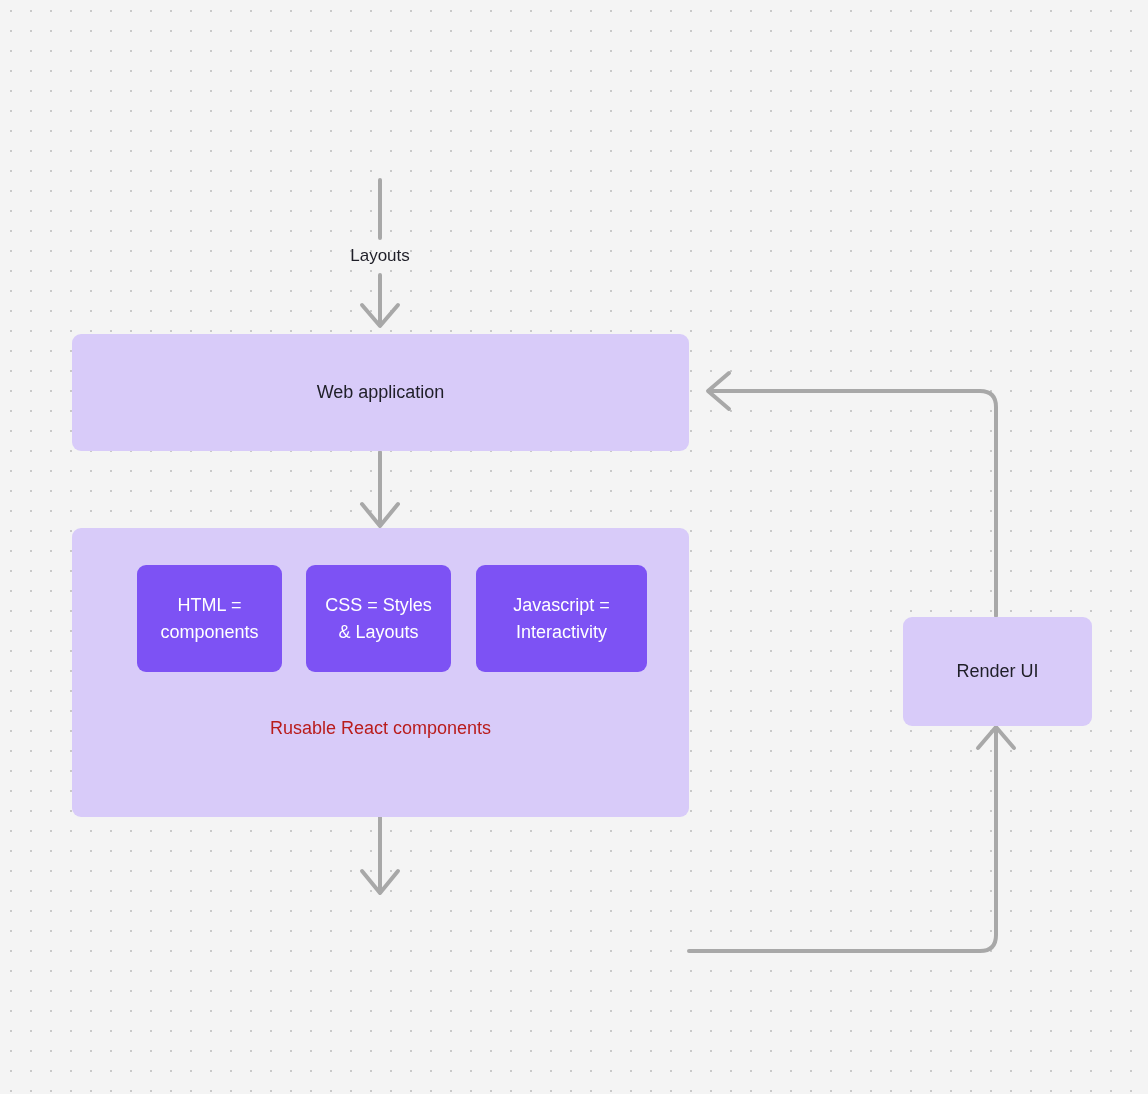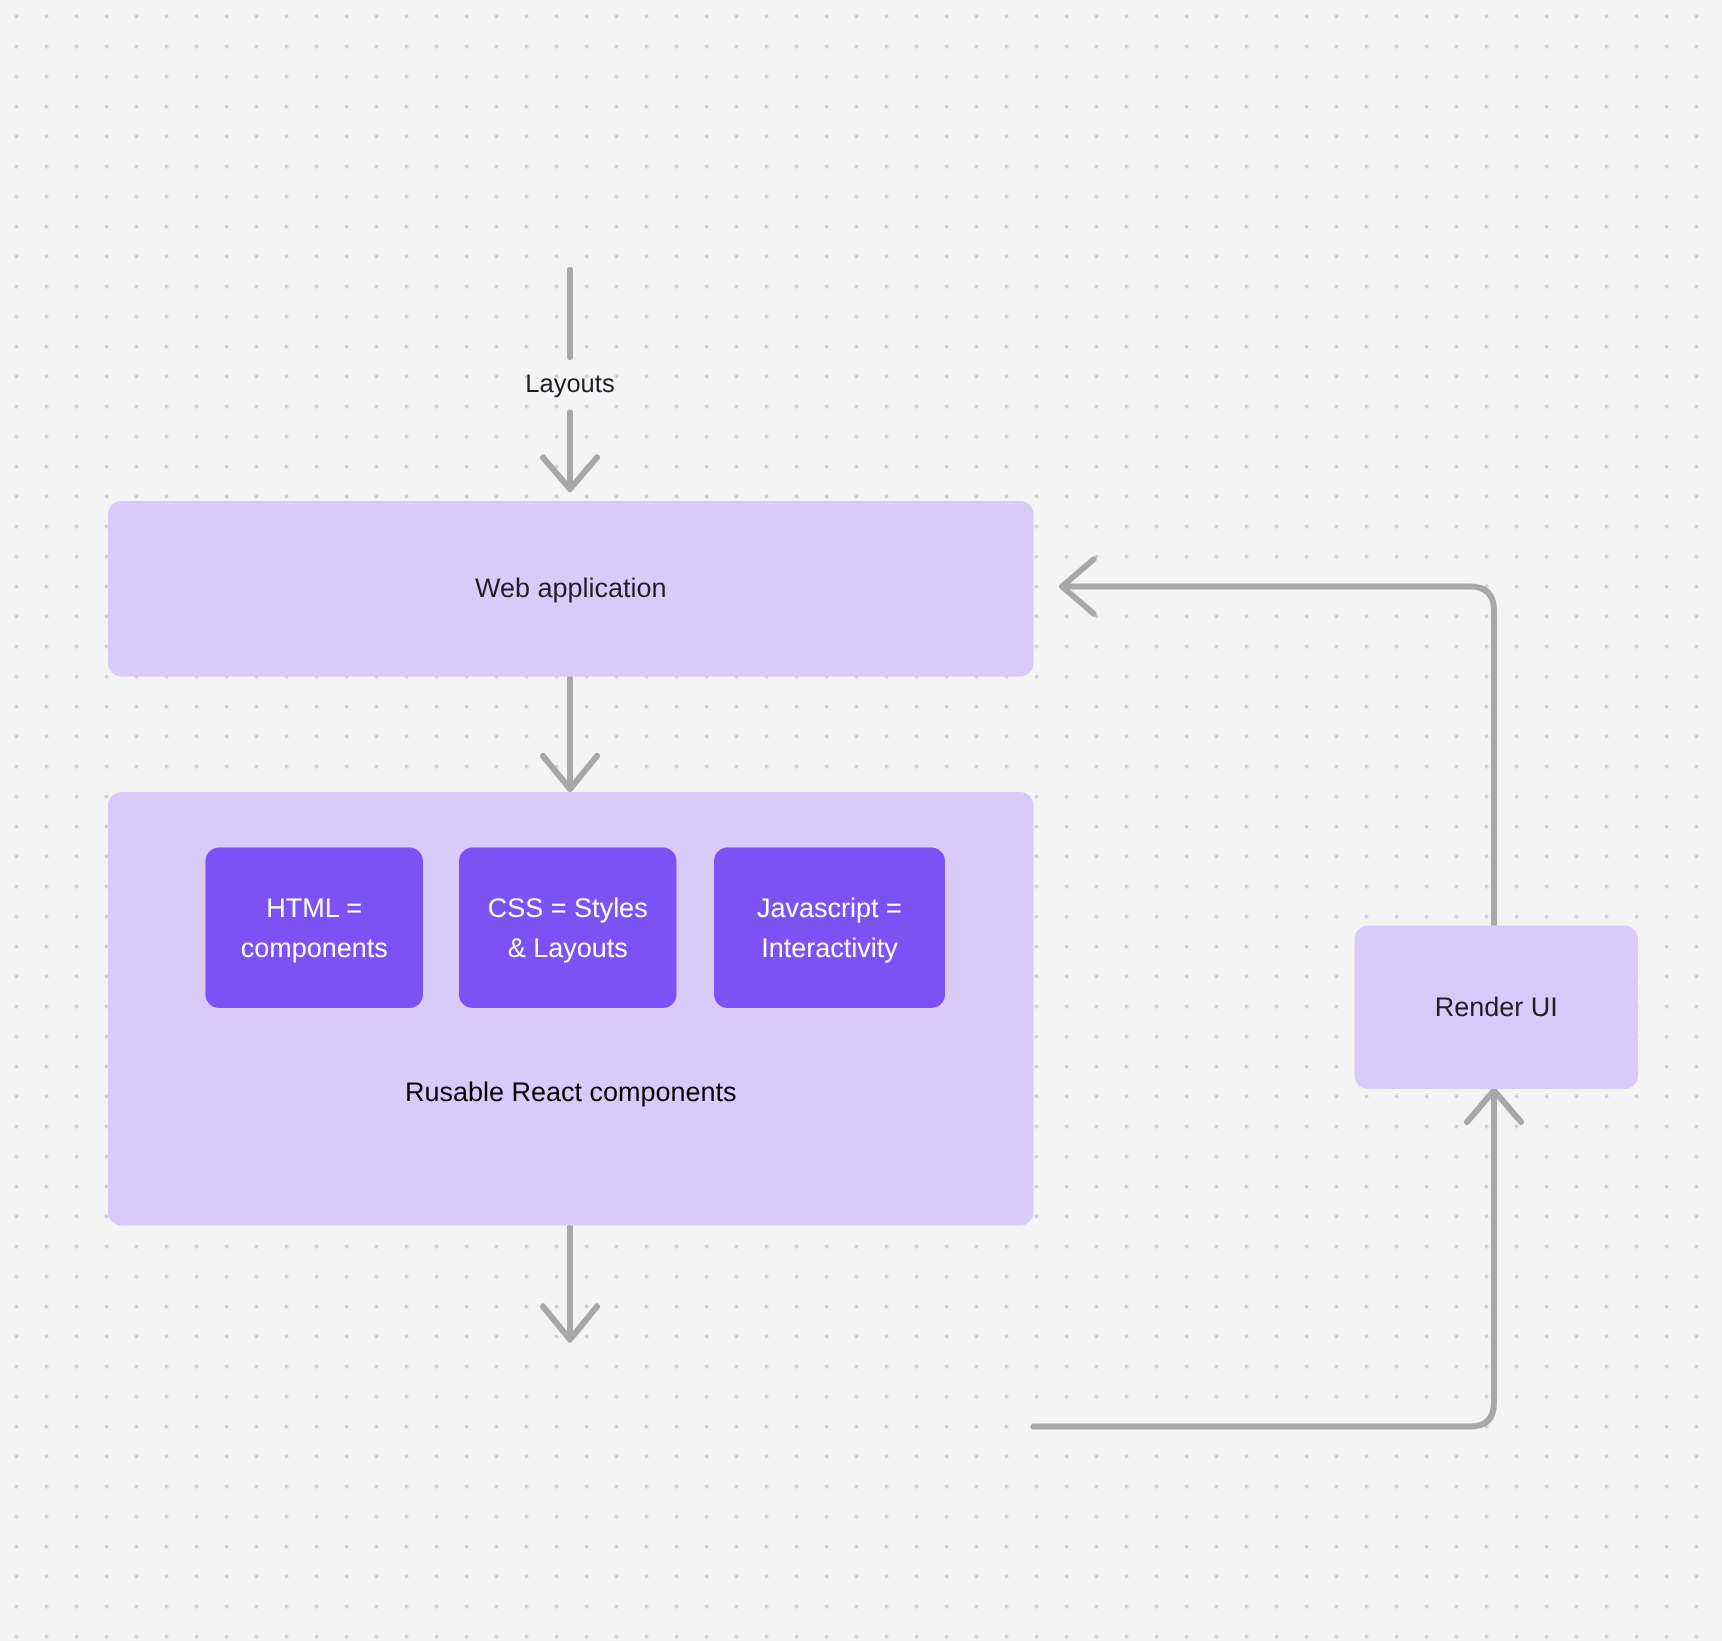--- a/index.html
+++ b/index.html
@@ -48,21 +48,21 @@
     color: #ffffff;
     font-size: 18px;
     line-height: 1.48;
     text-align: center;
     padding: 0 8px;
   }
   .group-caption {
     position: absolute;
     width: 100%;
     text-align: center;
-    color: #000000;
+    color: #b91c1c;
     font-size: 18px;
     left: 0;
   }
   .edge-label {
     position: absolute;
     font-size: 17px;
     color: #1f1f28;
     text-align: center;
     white-space: nowrap;
   }
@@ -124,21 +124,21 @@
 
   <div class="node-group" style="left:72px; top:528px; width:617px; height:289px;">
     <div class="chip" style="left:65px; top:37px; width:145px; height:107px; white-space:pre-line;">
       <span>HTML =
 components</span>
     </div>
     <div class="chip" style="left:234px; top:37px; width:145px; height:107px; white-space:pre-line;">
       <span>CSS = Styles
 &amp; Layouts</span>
     </div>
-    <div class="chip" style="left:404px; top:37px; width:154px; height:107px; white-space:pre-line;">
+    <div class="chip" style="left:404px; top:37px; width:171px; height:107px; white-space:pre-line;">
       <span>Javascript =
 Interactivity</span>
     </div>
     <div class="group-caption" style="top:190px;">
       <span>Rusable React components</span>
     </div>
   </div>
 
 
   <div class="node" style="left:903px; top:617px; width:189px; height:109px;">

